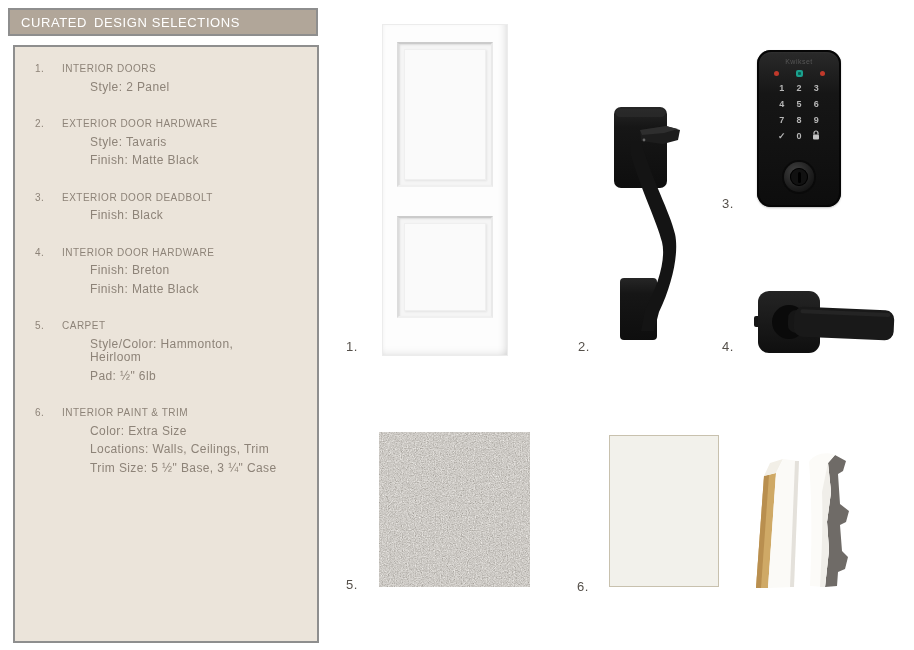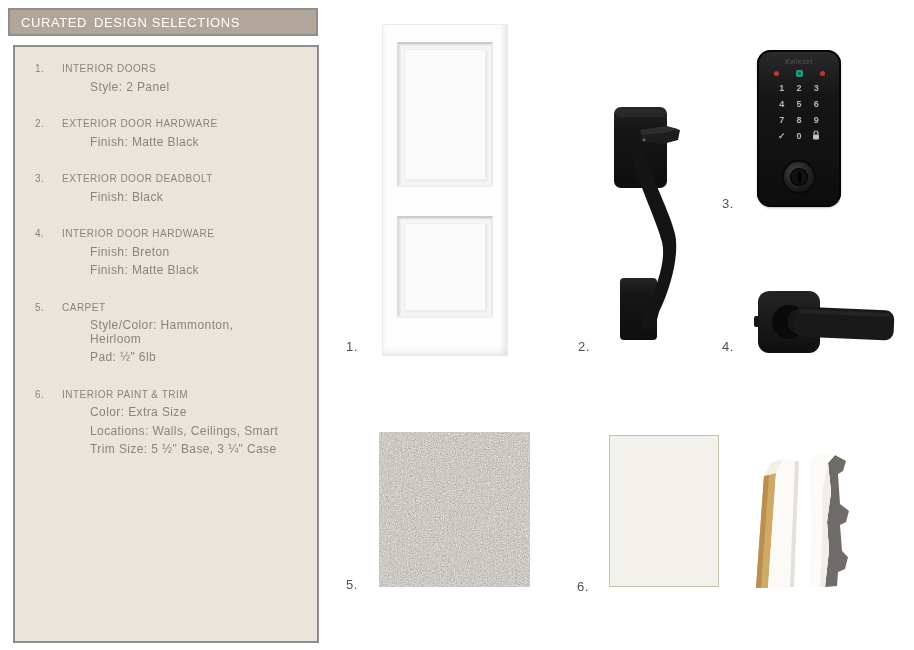--- a/index.html
+++ b/index.html
@@ -119,20 +119,21 @@
         <span class="sel-title">INTERIOR DOORS</span>
       </div>
       <div class="sel-detail">Style: 2 Panel</div>
     </div>
 
     <div class="sel-item">
       <div class="sel-head">
         <span class="sel-num">2.</span>
         <span class="sel-title">EXTERIOR DOOR HARDWARE</span>
       </div>
+      <div class="sel-detail">Style: Tavaris</div>
       <div class="sel-detail">Finish: Matte Black</div>
     </div>
 
     <div class="sel-item">
       <div class="sel-head">
         <span class="sel-num">3.</span>
         <span class="sel-title">EXTERIOR DOOR DEADBOLT</span>
       </div>
       <div class="sel-detail">Finish: Black</div>
     </div>
@@ -154,21 +155,21 @@
       <div class="sel-detail">Style/Color: Hammonton, Heirloom</div>
       <div class="sel-detail">Pad: ½" 6lb</div>
     </div>
 
     <div class="sel-item">
       <div class="sel-head">
         <span class="sel-num">6.</span>
         <span class="sel-title">INTERIOR PAINT &amp; TRIM</span>
       </div>
       <div class="sel-detail">Color: Extra Size</div>
-      <div class="sel-detail">Locations: Walls, Ceilings, Smart</div>
+      <div class="sel-detail">Locations: Walls, Ceilings, Trim</div>
       <div class="sel-detail">Trim Size: 5 ½" Base, 3 ¼" Case</div>
     </div>
 
   </div>
 
   <div class="door">
     <div class="door-panel top"></div>
     <div class="door-panel bottom"></div>
   </div>
   <span class="fig-label" style="left:346px; top:339px;">1.</span>

